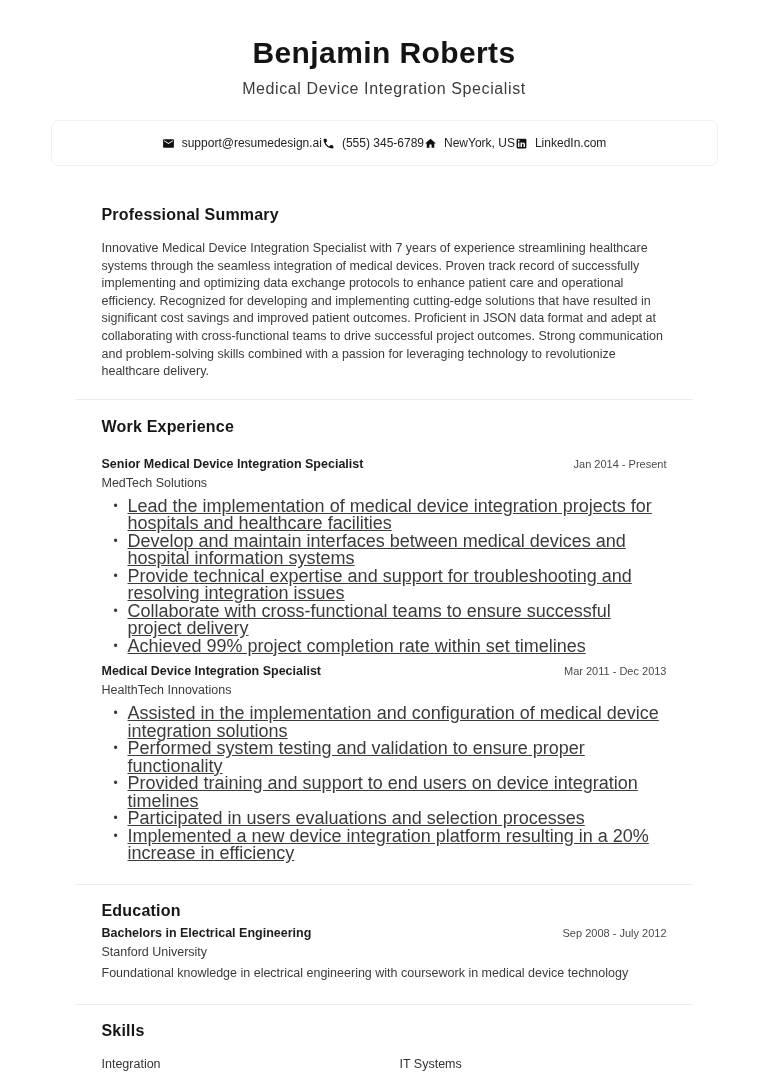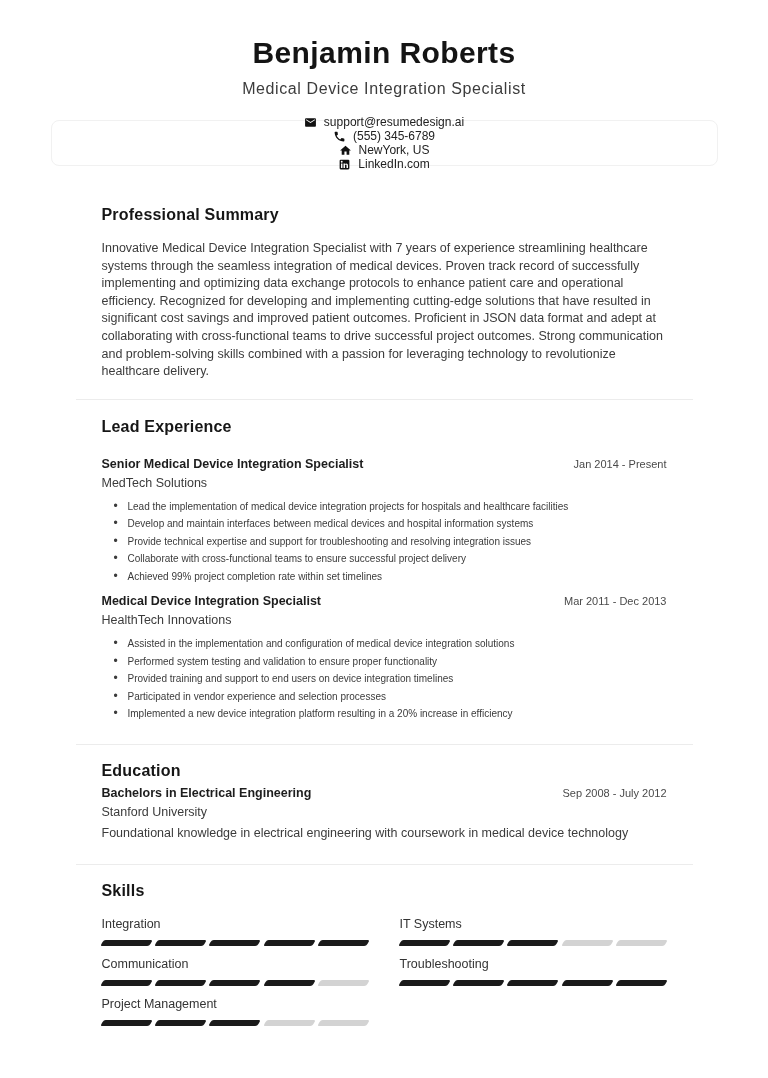--- a/index.html
+++ b/index.html
@@ -7,21 +7,21 @@
   body { font-family:"Liberation Sans", sans-serif; color:#1d1d1d; }
   .page { width:671px; height:1078px; background:#fff; overflow:hidden; margin:0 auto; position:relative; }
 
   
   .header { text-align:center; padding-top:36px; }
   .name { font-size:30px; font-weight:700; color:#141414; letter-spacing:.4px; line-height:34px; }
   .job-title { font-size:16px; color:#3c3c3c; margin-top:9px; line-height:20px; letter-spacing:.6px; }
 
   
   .contact-card { margin:21px 2px 0; height:46px; border:1px solid #f1f1f1; border-radius:8px;
-                  display:flex; align-items:center; justify-content:center; background:#fff;flex-direction:column; }
+                  display:flex; align-items:center; justify-content:center; background:#fff; }
   .contact-item { display:flex; align-items:center; gap:7px; font-size:12px; color:#222; cursor:pointer; }
   .contact-item svg { width:13px; height:13px; fill:#111; flex:none; }
 
   
   .main { padding:0 27px; }
   .section-inner { padding:0 26px; }
   h2.section-heading { font-size:16px; font-weight:700; color:#161616; line-height:19px; letter-spacing:.2px; }
   .summary-heading { margin-top:39px; }
   .summary-text { margin-top:16px; font-size:12.5px; line-height:17.6px; color:#3b3b3b; }
   .divider { border-top:1px solid var(--divider,#ececec); }
@@ -33,21 +33,21 @@
   .skills-heading { margin-top:16px; }
 
   
   .job-1 { margin-top:20px; }
   .job-2 { margin-top:8px; }
   .row-between { display:flex; justify-content:space-between; align-items:baseline; }
   .item-title { font-size:12.5px; font-weight:700; color:#1d1d1d; line-height:16px; }
   .item-dates { font-size:11px; color:#4a4a4a; line-height:15px; white-space:nowrap; }
   .item-sub { font-size:12.5px; color:#3b3b3b; margin-top:3px; line-height:16px; }
   ul.bullets { list-style:none; margin-top:7px; padding-left:12px; }
-  ul.bullets li { position:relative; padding-left:14px; font-size:10px; color:#3b3b3b; line-height:17.5px; }
+  ul.bullets li { position:relative; padding-left:14px; font-size:18px; color:#3b3b3b; line-height:17.5px;text-decoration:underline; }
   ul.bullets li::before { content:"•"; position:absolute; left:0; top:0; color:#3b3b3b; font-size:12px; }
 
   
   .edu-1 { margin-top:14px; }
   .edu-2 { margin-top:5px; }
   .edu-desc { font-size:12.5px; color:#3b3b3b; margin-top:5px; line-height:16px; }
 
   
   .skills-grid { margin-top:16px; display:grid; grid-template-columns:1fr 1fr; column-gap:31px; row-gap:10px; }
   .skill-item { }
@@ -97,21 +97,21 @@
   <div class="main">
 
     <div class="section-inner">
       <h2 class="section-heading summary-heading">Professional Summary</h2>
       <p class="summary-text">Innovative Medical Device Integration Specialist with 7 years of experience streamlining healthcare systems through the seamless integration of medical devices. Proven track record of successfully implementing and optimizing data exchange protocols to enhance patient care and operational efficiency. Recognized for developing and implementing cutting-edge solutions that have resulted in significant cost savings and improved patient outcomes. Proficient in JSON data format and adept at collaborating with cross-functional teams to drive successful project outcomes. Strong communication and problem-solving skills combined with a passion for leveraging technology to revolutionize healthcare delivery.</p>
     </div>
 
     <div class="divider divider-1"></div>
 
     <div class="section-inner">
-      <h2 class="section-heading work-heading">Lead Experience</h2>
+      <h2 class="section-heading work-heading">Work Experience</h2>
 
       <div class="job job-1">
         <div class="row-between">
           <div class="item-title">Senior Medical Device Integration Specialist</div>
           <div class="item-dates">Jan 2014 - Present</div>
         </div>
         <div class="item-sub">MedTech Solutions</div>
         <ul class="bullets">
           <li>Lead the implementation of medical device integration projects for hospitals and healthcare facilities</li>
           <li>Develop and maintain interfaces between medical devices and hospital information systems</li>
@@ -124,21 +124,21 @@
       <div class="job job-2">
         <div class="row-between">
           <div class="item-title">Medical Device Integration Specialist</div>
           <div class="item-dates">Mar 2011 - Dec 2013</div>
         </div>
         <div class="item-sub">HealthTech Innovations</div>
         <ul class="bullets">
           <li>Assisted in the implementation and configuration of medical device integration solutions</li>
           <li>Performed system testing and validation to ensure proper functionality</li>
           <li>Provided training and support to end users on device integration timelines</li>
-          <li>Participated in vendor experience and selection processes</li>
+          <li>Participated in users evaluations and selection processes</li>
           <li>Implemented a new device integration platform resulting in a 20% increase in efficiency</li>
         </ul>
       </div>
     </div>
 
     <div class="divider divider-2"></div>
 
     <div class="section-inner">
       <h2 class="section-heading edu-heading">Education</h2>
 

